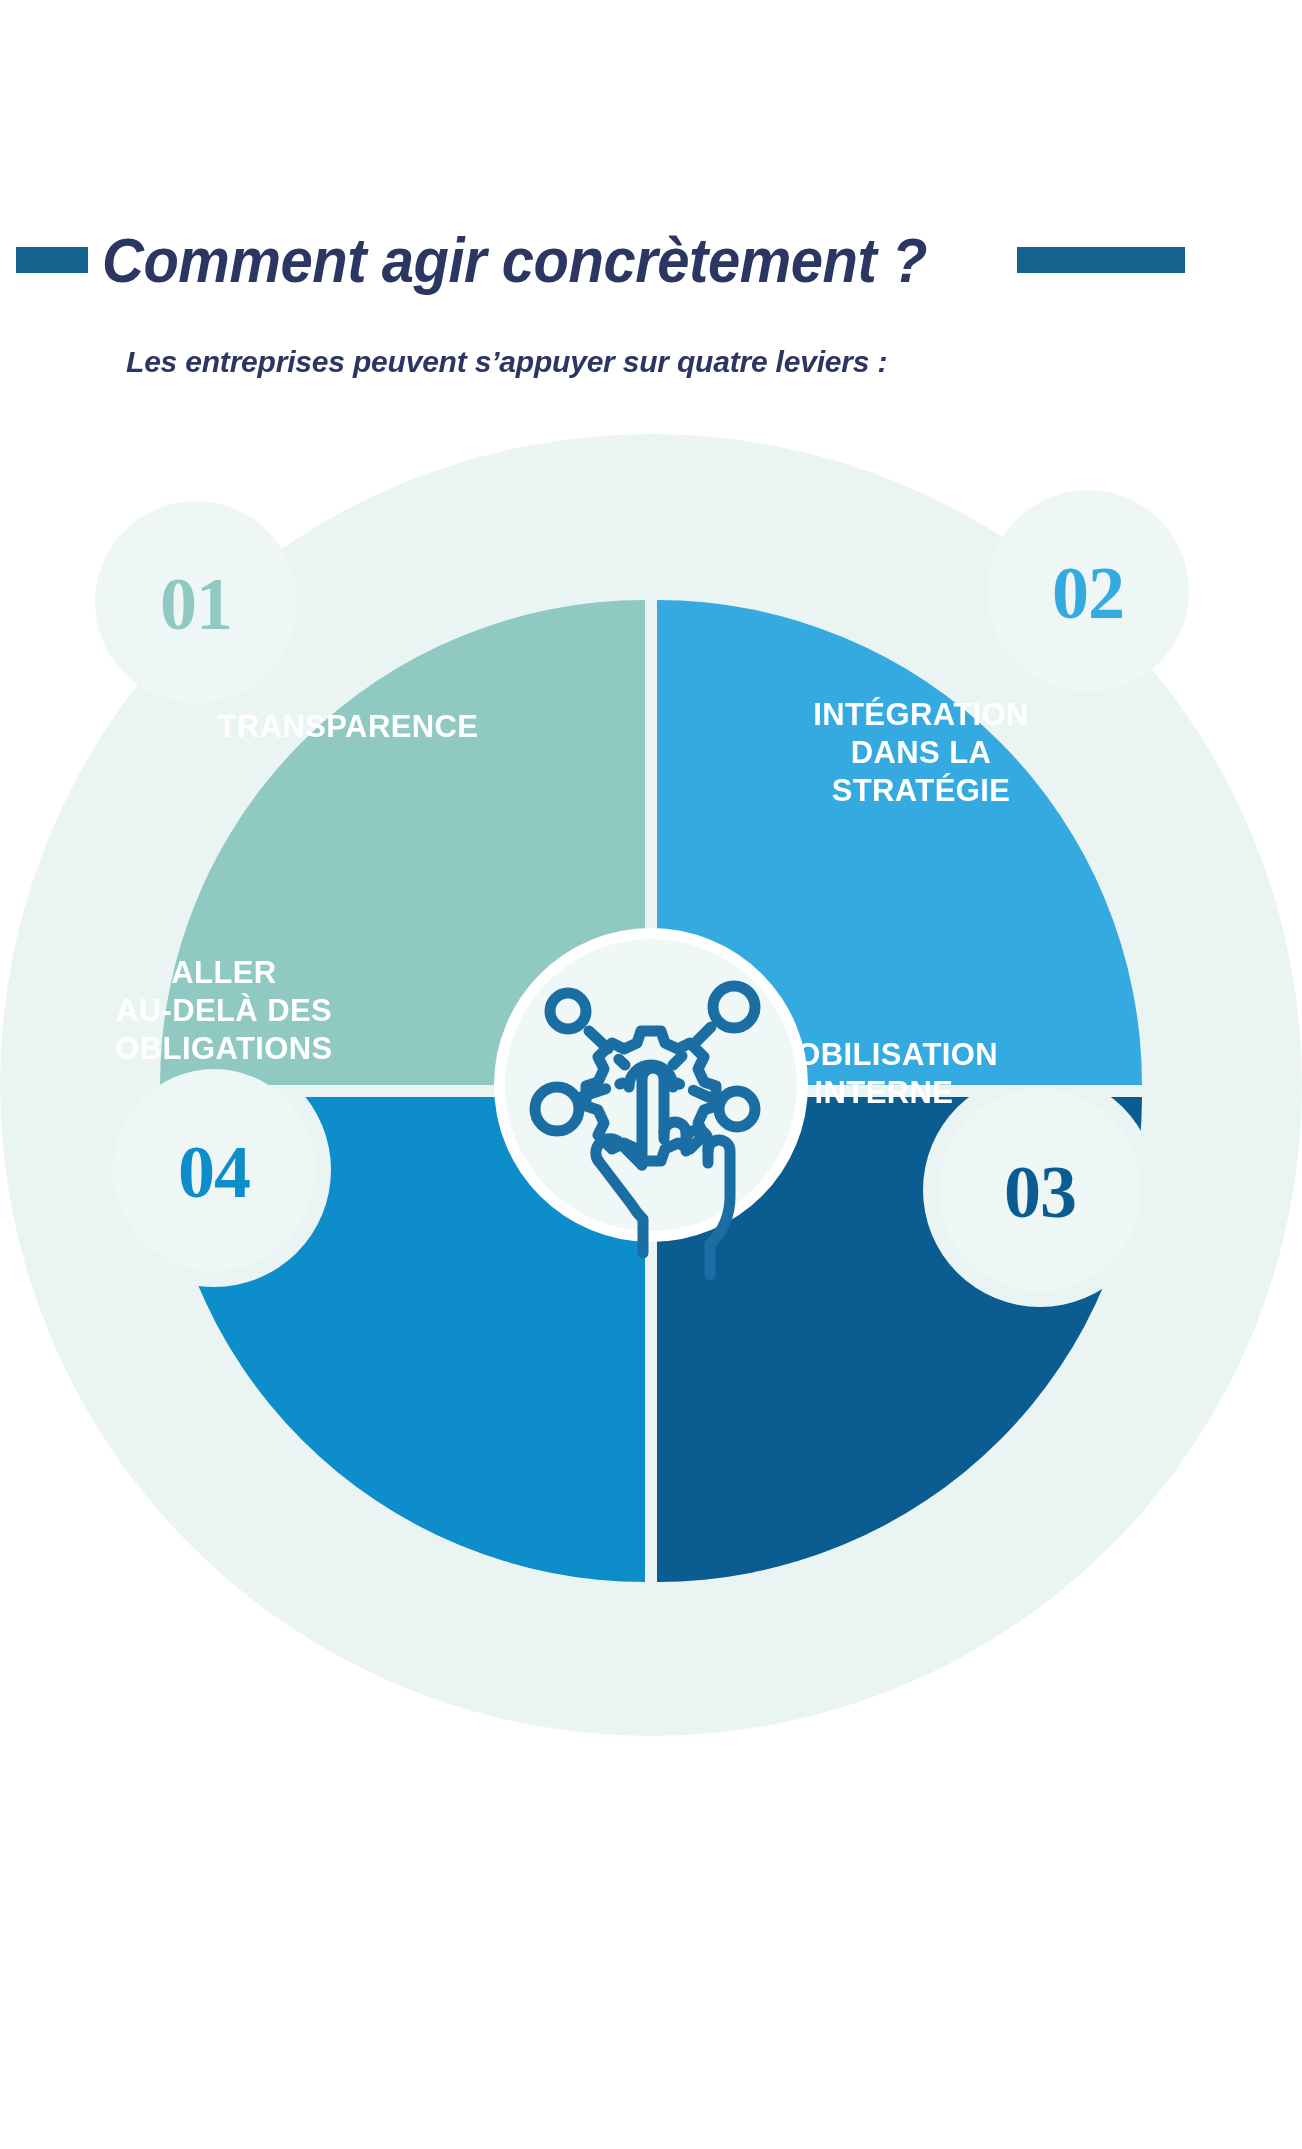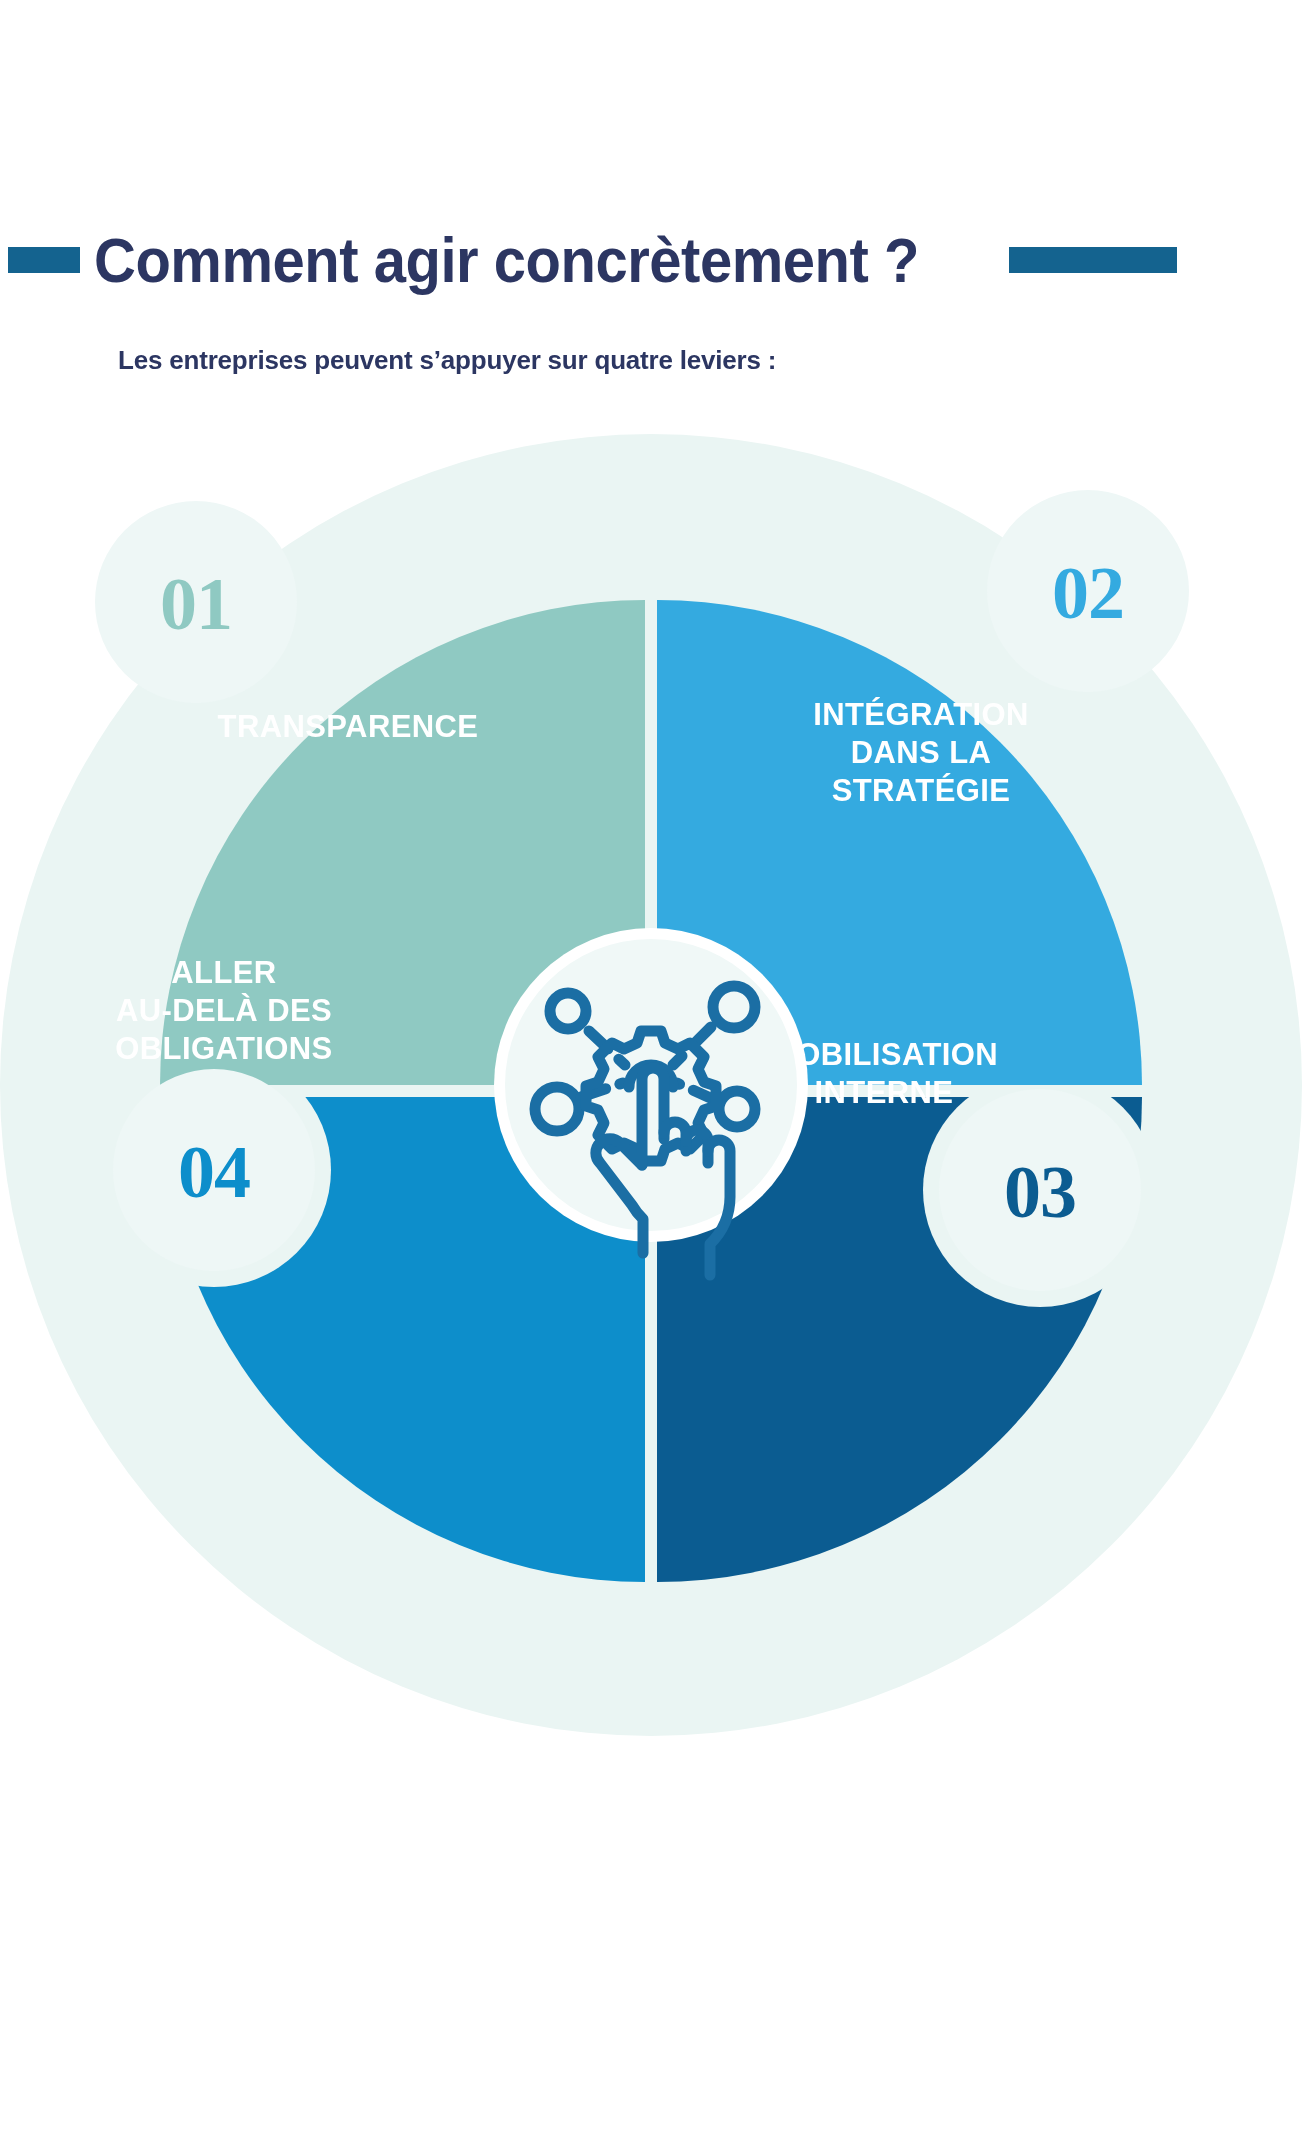--- a/index.html
+++ b/index.html
@@ -11,24 +11,25 @@
     height: 2149px;
     background: #ffffff;
     font-family: "Liberation Sans", sans-serif;
     overflow: hidden;
     position: relative;
   }
 
   
   .header {
     position: absolute;
-    left: 8px;
+    left: 16px;
     top: 0;
     width: 1209px;
     height: 420px;
+    font-style: italic;
   }
   .title-row {
     position: absolute;
     left: 0;
     top: 222px;
     width: 1302px;
     height: 76px;
     display: flex;
     align-items: center;
   }
@@ -48,21 +49,21 @@
     letter-spacing: -0.5px;
     color: #2c3662;
     white-space: nowrap;
     transform: scaleX(0.92);
     transform-origin: left center;
   }
   .subtitle {
     position: absolute;
     left: 110px;
     top: 345px;
-    font-size: 26px;
+    font-size: 30px;
     font-weight: 700;
     color: #2c3662;
     letter-spacing: -0.2px;
     white-space: nowrap;
   }
 
   
   .diagram {
     position: absolute;
     left: 0;

